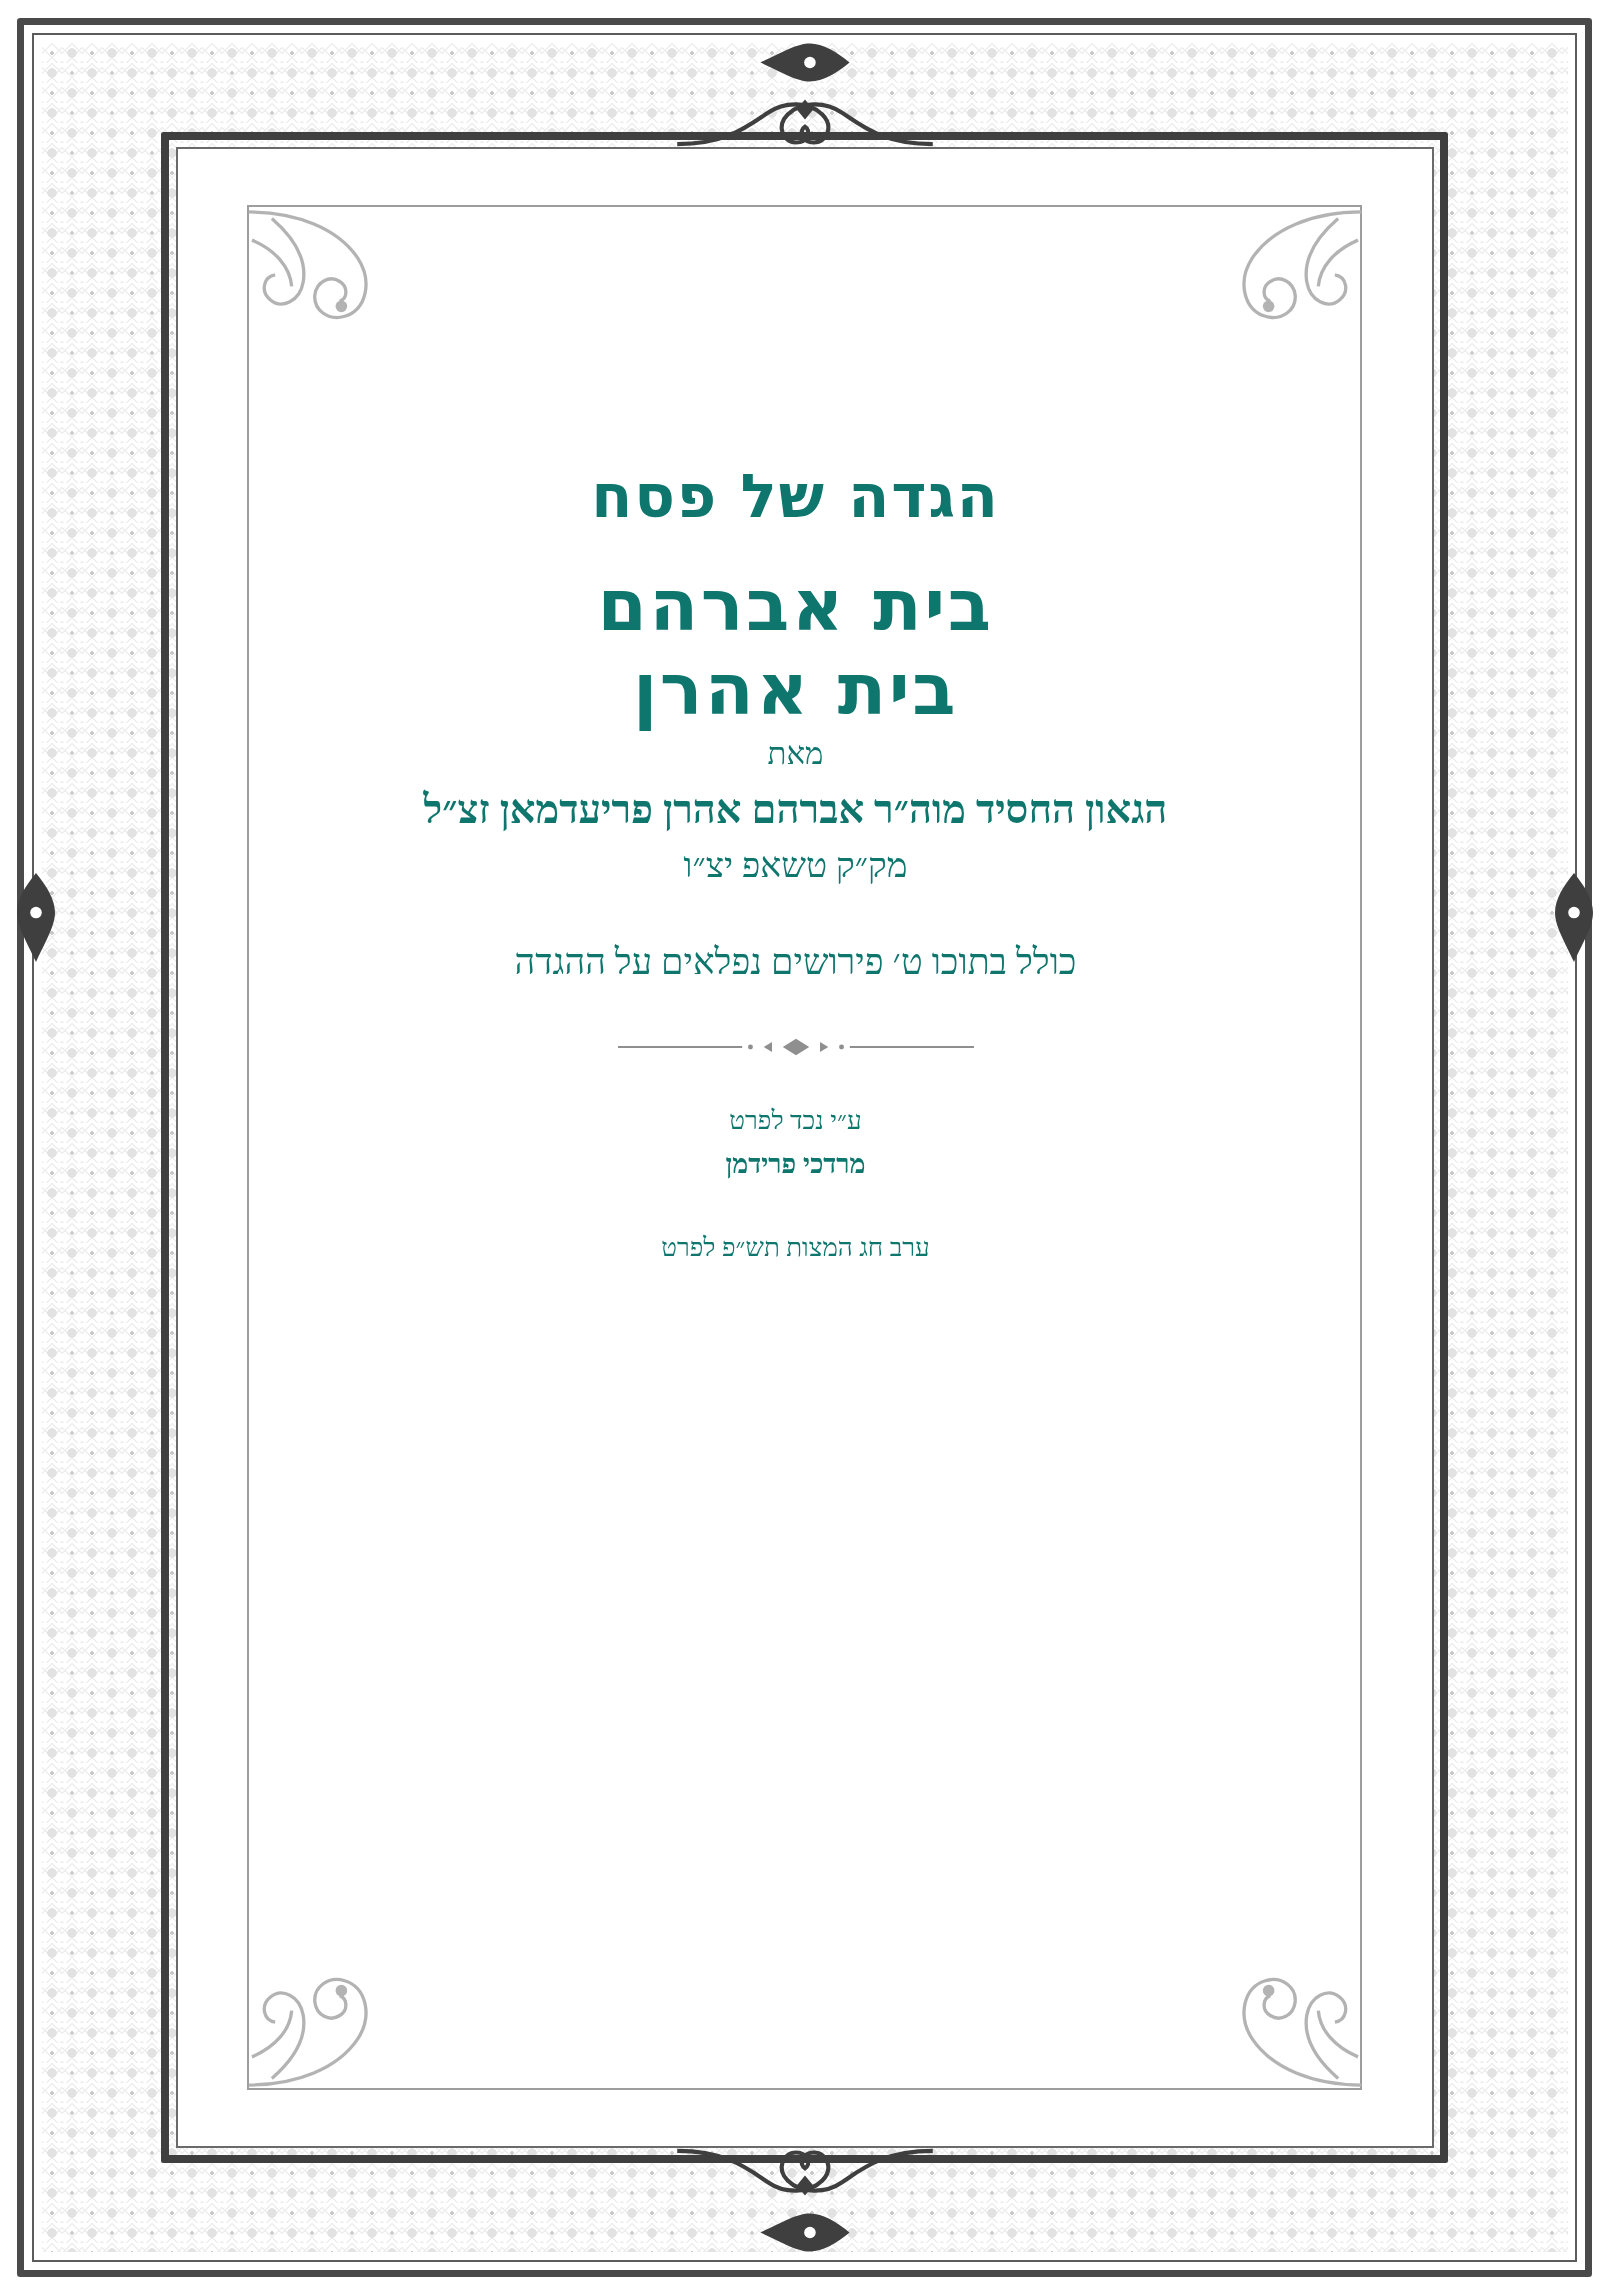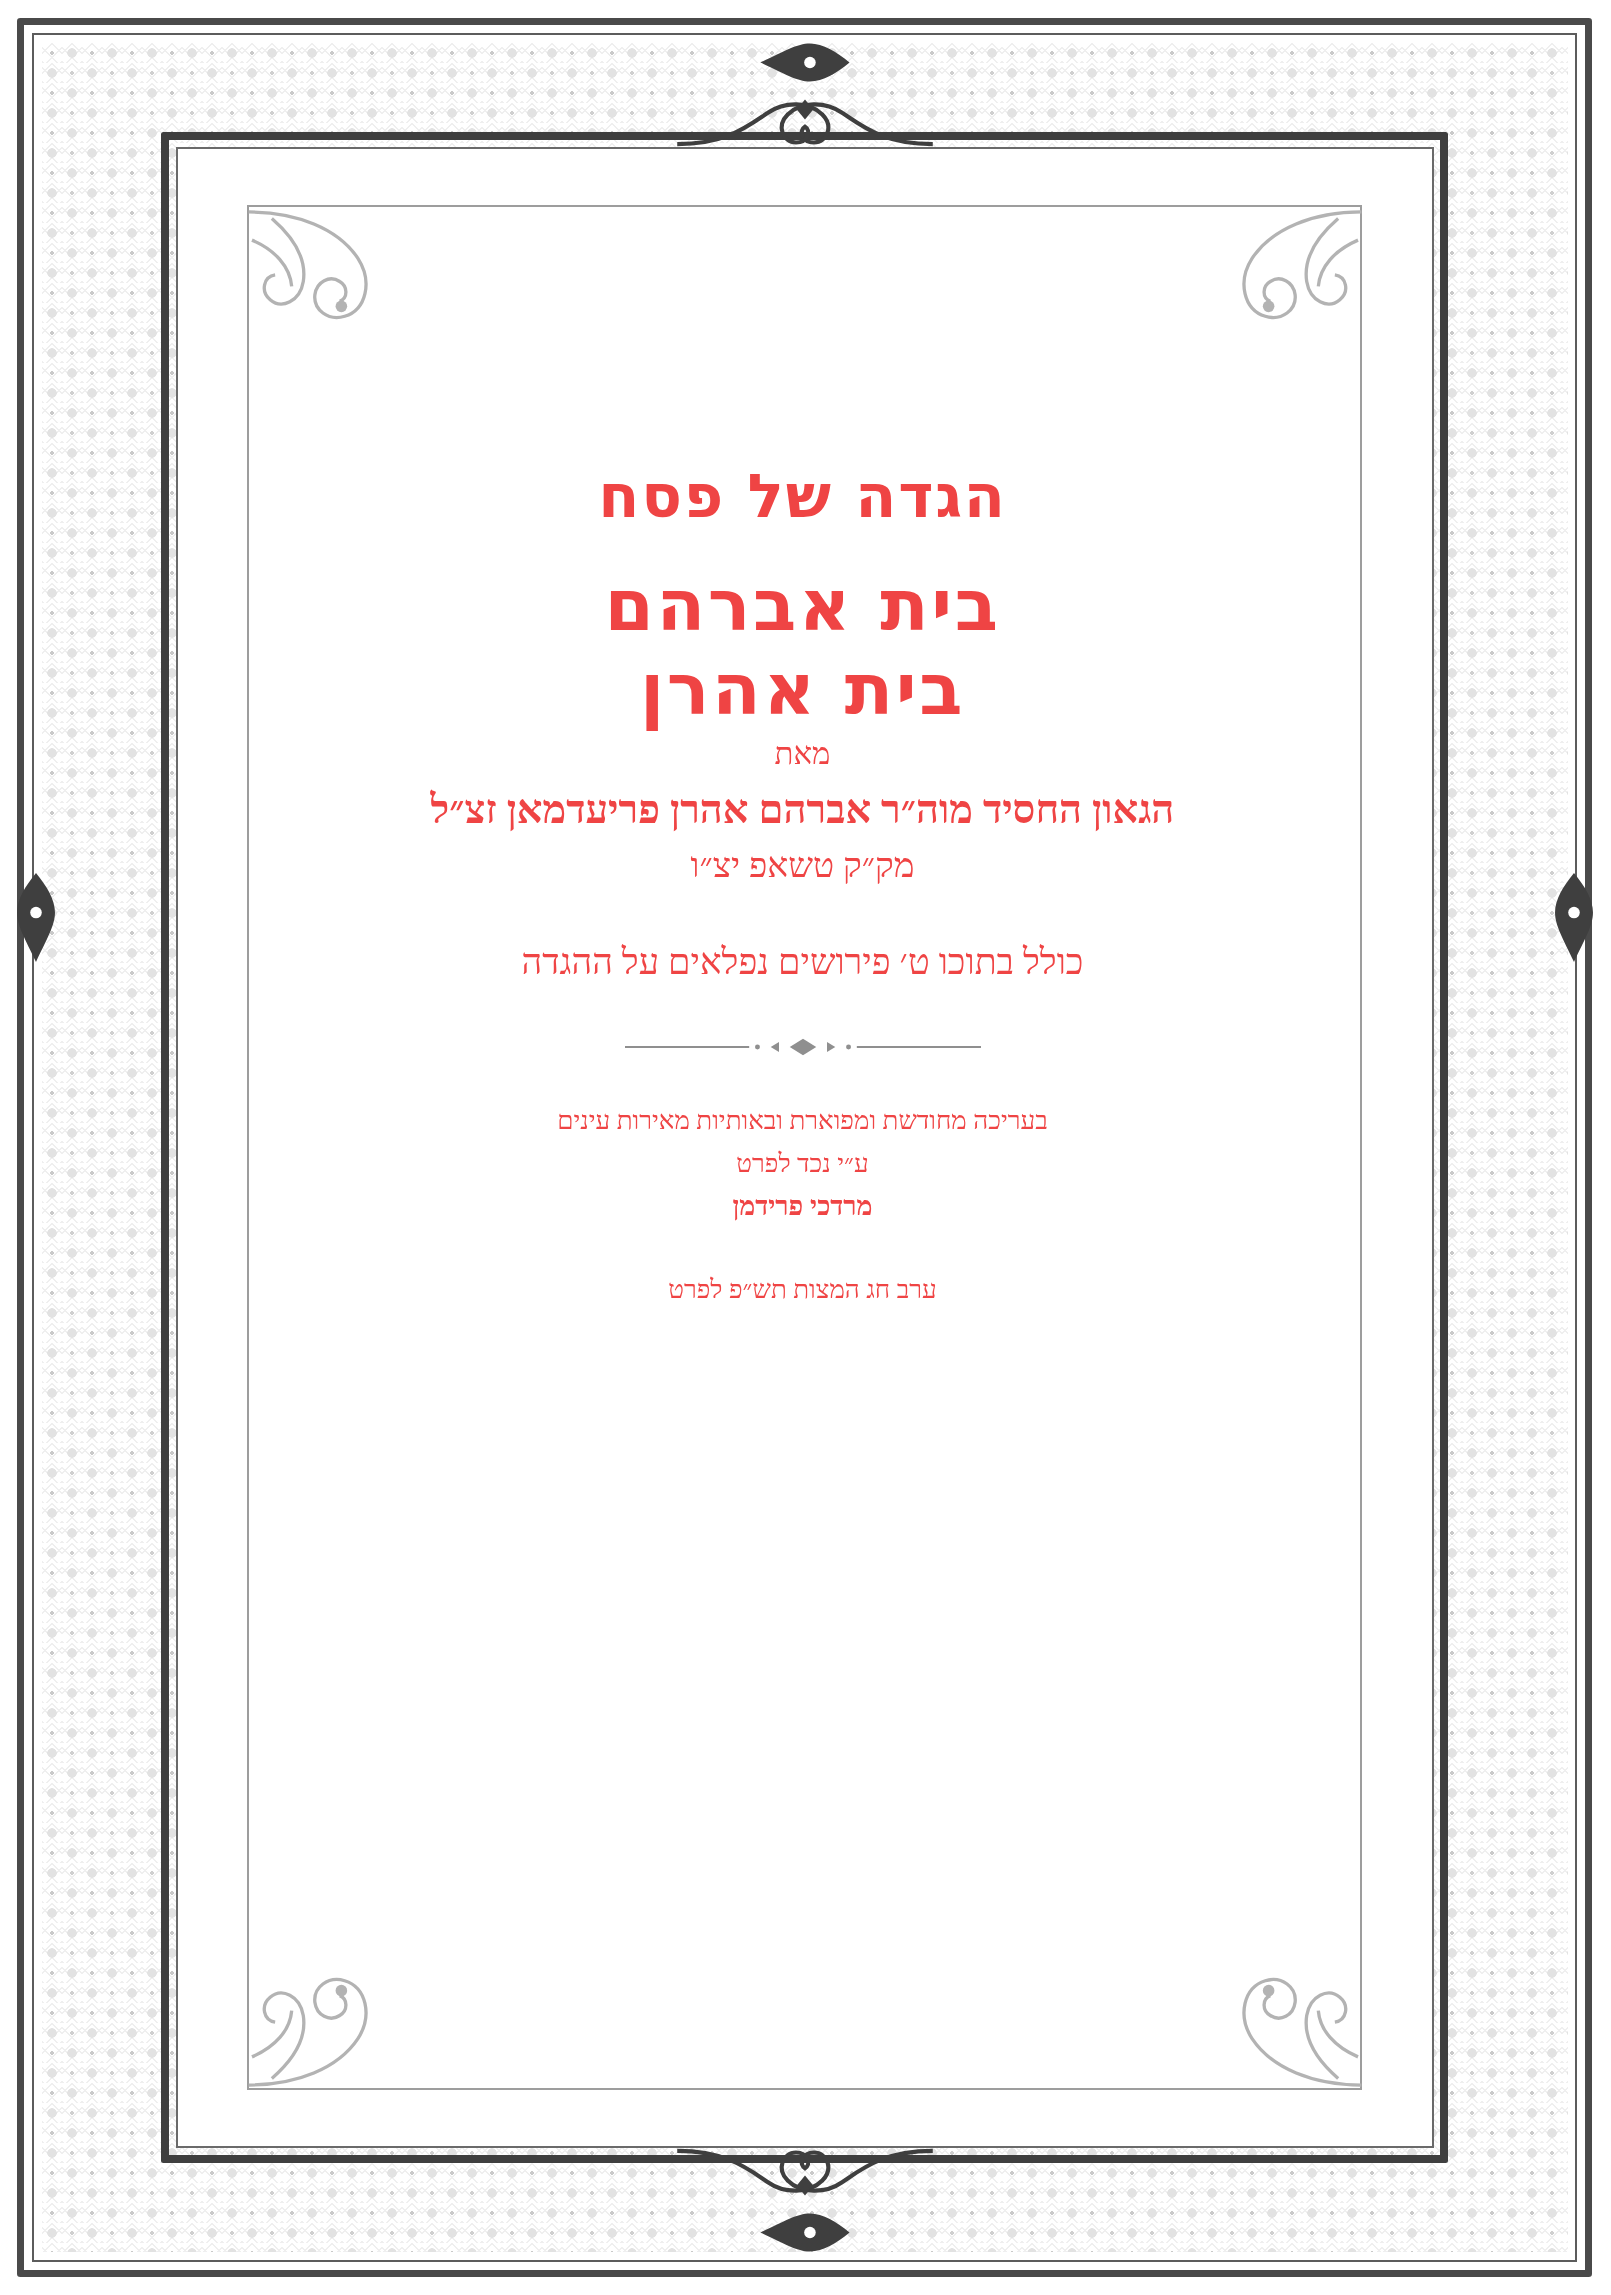--- a/index.html
+++ b/index.html
@@ -108,25 +108,25 @@
     transform: translateX(-50%);
     width: 273px; height: 61px;
     color: #3f3f3f;
   }
   .frame-orn.top { top: 93px; }
   .frame-orn.bottom { bottom: 93px; transform: translateX(-50%) scaleY(-1); }
 
   
   .content {
     position: absolute;
-    left: 270px;
+    left: 263px;
     top: 463px;
     width: 1067px;
     text-align: center;
-    color: #ef4444;
+    color: #0f766e;
   }
   .title-small {
     font-size: 60px;
     font-weight: 700;
     letter-spacing: 1.7px;
     line-height: 1.1;
     margin-bottom: 35px;
     font-family: "DejaVu Sans", sans-serif;
   }
   .title-main {
@@ -297,21 +297,20 @@
         <path d="M280 12 H430"></path>
         <path d="M215 2 L231 12 L215 22 L199 12 Z" fill="currentColor" stroke="none"></path>
         <path d="M176 12 L186 6 L186 18 Z" fill="currentColor" stroke="none"></path>
         <path d="M254 12 L244 6 L244 18 Z" fill="currentColor" stroke="none"></path>
         <circle cx="160" cy="12" r="3" fill="currentColor" stroke="none"></circle>
         <circle cx="270" cy="12" r="3" fill="currentColor" stroke="none"></circle>
       </svg>
     </div>
 
     <div class="prepared">
-      <div>בעריכה מחודשת ומפוארת ובאותיות מאירות עינים</div>
       <div>ע״י נכד לפרט</div>
       <div class="editor">מרדכי פרידמן</div>
     </div>
 
     <div class="place">
       <div>ערב חג המצות תש״פ לפרט</div>
     </div>
 
   </div>
 </div>

